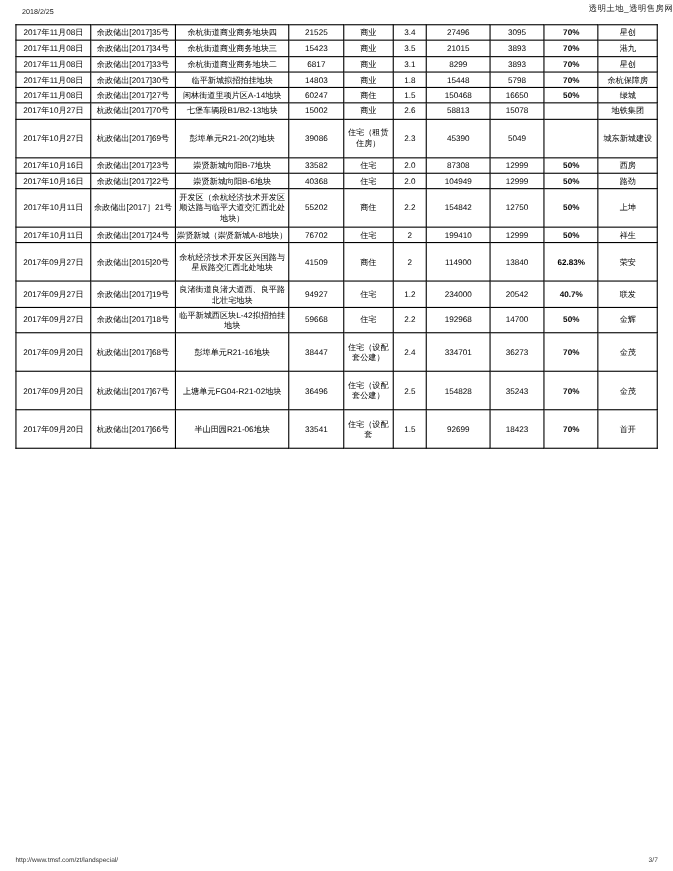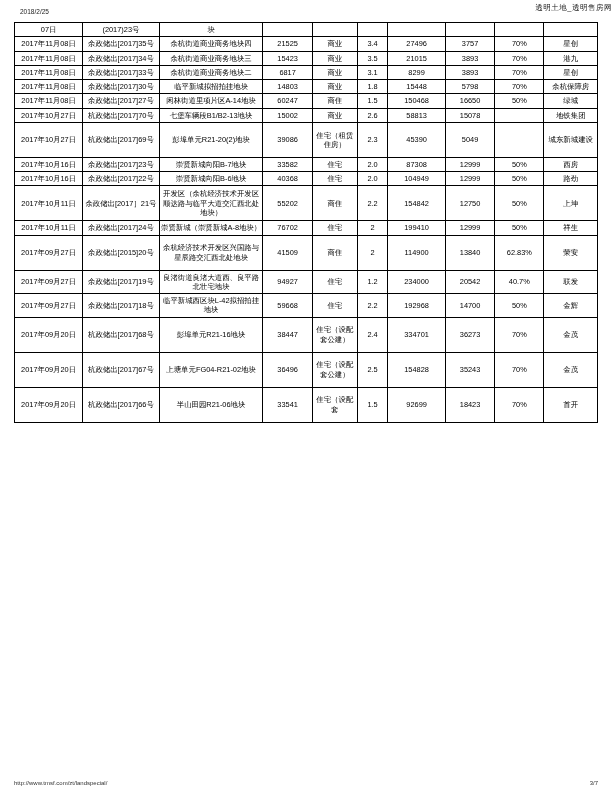--- a/index.html
+++ b/index.html
@@ -56,21 +56,21 @@
     word-break: break-all;
   }
   td.c-date      { width: 62px; }
   td.c-no        { width: 70px; }
   td.c-parcel    { width: 96px; }
   td.c-area      { width: 44px; }
   td.c-use       { width: 40px; }
   td.c-ratio     { width: 26px; }
   td.c-price     { width: 52px; margin-top: 10px; }
   td.c-unit      { width: 44px; }
-  td.c-prem      { width: 44px; }
+  td.c-prem      { width: 44px; font-weight: bold; }
   td.c-buyer     { width: 48px; }
   .tall { height: 30px; }
   .footer {
     position: absolute;
     left: 14px;
     right: 14px;
     bottom: 6px;
     display: flex;
     justify-content: space-between;
     font-size: 6px;
@@ -84,41 +84,29 @@
 <div class="page">
 
   <div class="page-header">
     <span class="hdr-left">2018/2/25</span>
     <span class="hdr-center">透明土地_透明售房网</span>
   </div>
 
   <table class="land">
     <tbody>
 
-    <tr>
-          <td class="c-date">07日</td>
-          <td class="c-no">(2017)23号</td>
-          <td class="c-parcel">块</td>
-          <td class="c-area"></td>
-          <td class="c-use"></td>
-          <td class="c-ratio"></td>
-          <td class="c-price"></td>
-          <td class="c-unit"></td>
-          <td class="c-prem"></td>
-          <td class="c-buyer"></td>
-        </tr>
         <tr>
           <td class="c-date">2017年11月08日</td>
           <td class="c-no">余政储出[2017]35号</td>
           <td class="c-parcel">余杭街道商业商务地块四</td>
           <td class="c-area">21525</td>
           <td class="c-use">商业</td>
           <td class="c-ratio">3.4</td>
           <td class="c-price">27496</td>
-          <td class="c-unit">3757</td>
+          <td class="c-unit">3095</td>
           <td class="c-prem">70%</td>
           <td class="c-buyer">星创</td>
         </tr>
         <tr>
           <td class="c-date">2017年11月08日</td>
           <td class="c-no">余政储出[2017]34号</td>
           <td class="c-parcel">余杭街道商业商务地块三</td>
           <td class="c-area">15423</td>
           <td class="c-use">商业</td>
           <td class="c-ratio">3.5</td>

